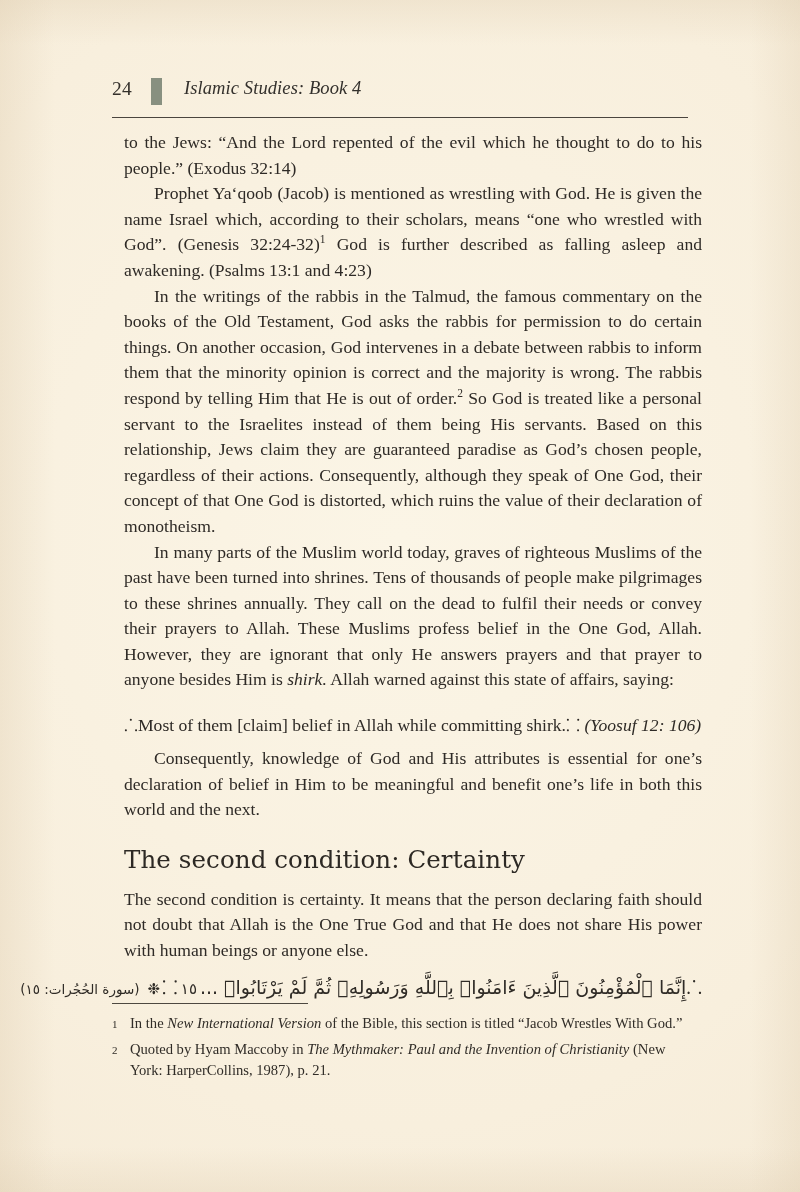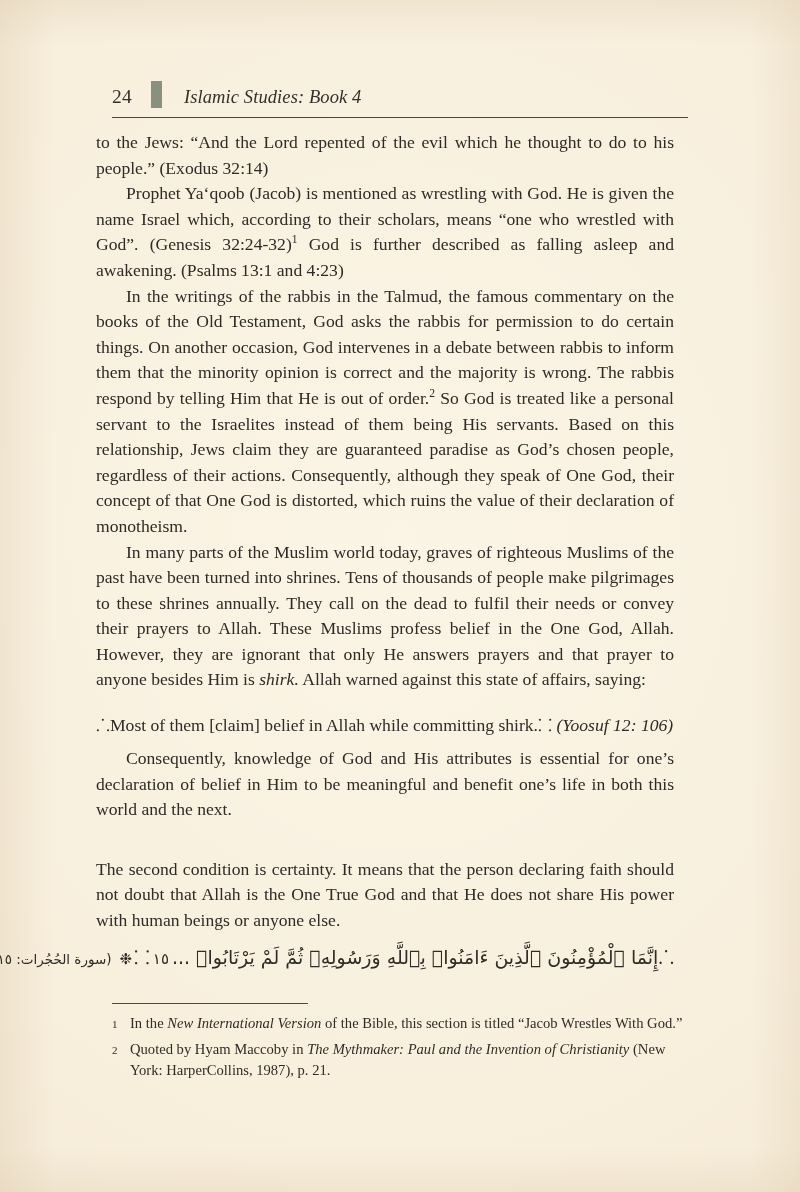--- a/index.html
+++ b/index.html
@@ -40,21 +40,21 @@
     inset: 0;
   }
 
   
   .running-head {
     position: absolute;
     left: 112px;
     top: 78px;
     width: 576px;
     display: flex;
-    align-items: flex-end;
+    align-items: flex-start;
     height: 30px;
   }
   .folio {
     font-size: 19.5px;
     letter-spacing: 0.2px;
     color: #34302b;
   }
   .head-rule-mark {
     width: 11px;
     height: 27px;
@@ -74,21 +74,21 @@
     left: 112px;
     top: 117px;
     width: 576px;
     height: 1.4px;
     background: #4a453e;
   }
 
   
   .content {
     position: absolute;
-    left: 96px;
+    left: 124px;
     top: 130px;
     width: 578px;
   }
   p.body {
     margin: 0;
     font-size: 17.6px;
     line-height: 25.6px;
     text-align: justify;
     text-justify: inter-word;
     color: #2e2a26;
@@ -228,20 +228,21 @@
     <div class="sp-8"></div>
 
     <p class="translation"><span class="brk">⸫</span><span>Most of them [claim] belief in Allah while committing shirk.</span><span class="brk">⸬</span> <span class="src">(Yoosuf 12: 106)</span></p>
 
     <div class="sp-6"></div>
 
     <p class="body indent"><span>Consequently, knowledge of God and His attributes is essential for one’s declaration of belief in Him to be meaningful and benefit one’s life in both this world and the next.</span></p>
 
     <div class="sp-22"></div>
 
+    <h2 class="section-heading">The second condition: Certainty</h2>
 
     <div class="sp-12"></div>
 
     <p class="body"><span>The second condition is certainty. It means that the person declaring faith should not doubt that Allah is the One True God and that He does not share His power with human beings or anyone else.</span></p>
 
     <div class="sp-6"></div>
 
     <p class="verse"><span class="brk">⸫</span><span>إِنَّمَا ٱلْمُؤْمِنُونَ ٱلَّذِينَ ءَامَنُواۡ بِٱللَّهِ وَرَسُولِهِۦ ثُمَّ لَمْ يَرْتَابُواۡ ...</span><span class="ayah">١٥</span><span class="brk">⸬</span><span class="orn">❉</span><span class="ref">(سورة الحُجُرات: ١٥)</span></p>
 
   </div>

